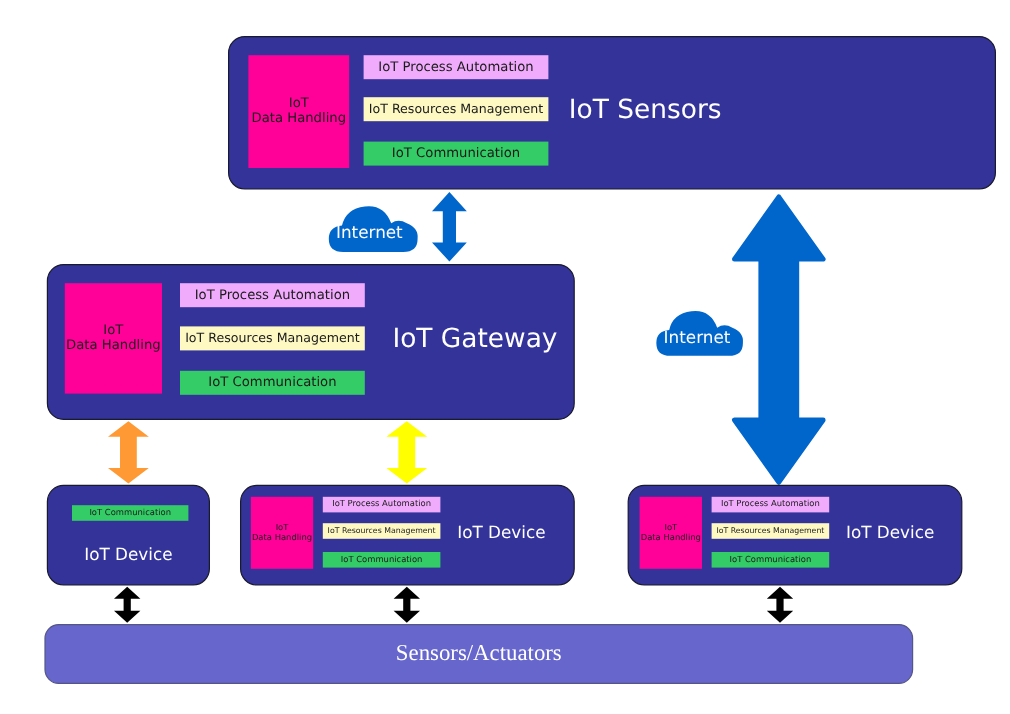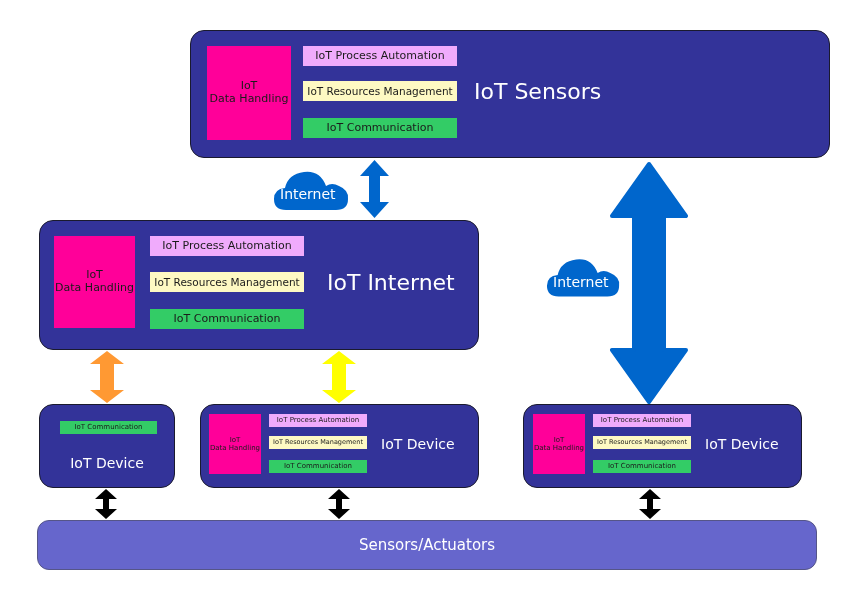--- a/index.html
+++ b/index.html
@@ -8,24 +8,24 @@
   .box { position: absolute; background: #333399; border: 1.5px solid #1a1a2e;
          border-radius: 14px; box-sizing: border-box; }
   .blk { position: absolute; box-sizing: border-box; display: flex;
          align-items: center; justify-content: center; text-align: center;
          color: #1b1b1b; line-height: 1.15; }
   .pink { background: #ff0099; }
   .yellow { background: #f0abfc; }
   .blue { background: #fef9c3; }
   .green { background: #33cc66; }
   .title { position: absolute; color: #ffffff; white-space: nowrap; }
-  .sensors { position: absolute; left: 37px; top: 520px; width: 780px; height: 50px;
+  .sensors { position: absolute; left: 37px; top: 520px; width: 724px; height: 50px;
              background: #6666cc; border: 1px solid #555588; border-radius: 12px;
              box-sizing: border-box; display: flex; align-items: center; justify-content: center;
-             color: #ffffff; font-size: 15px; }
+             color: #ffffff; font-size: 19px; font-family: Liberation Serif, serif; }
   svg.arrow, svg.cloud { position: absolute; overflow: visible; }
   .cloud-label { position: absolute; color: #ffffff; font-size: 14px; text-align: center; }
 </style>
 </head>
 <body>
 
 <div class="box" style="left:190px;top:30px;width:640px;height:128px;">
   <div class="blk pink" style="left:16px;top:15px;width:84px;height:94px;font-size:11px;white-space:pre-line;">IoT
 Data Handling</div>
   <div class="blk yellow" style="left:112px;top:15px;width:154px;height:20px;font-size:11px;">IoT Process Automation</div>
@@ -41,21 +41,21 @@
 <svg class="arrow" style="left:360px;top:160px;" width="29" height="58" viewBox="0 0 29 58">
   <path d="M14.5 0 L29 16 L20 16 L20 42 L29 42 L14.5 58 L0 42 L9 42 L9 16 L0 16 Z" fill="#0066cc"></path>
 </svg>
 
 <div class="box" style="left:39px;top:220px;width:440px;height:130px;">
   <div class="blk pink" style="left:14px;top:15px;width:81px;height:92px;font-size:11px;white-space:pre-line;">IoT
 Data Handling</div>
   <div class="blk yellow" style="left:110px;top:15px;width:154px;height:20px;font-size:11px;">IoT Process Automation</div>
   <div class="blk blue" style="left:110px;top:51px;width:154px;height:20px;font-size:10.5px;">IoT Resources Management</div>
   <div class="blk green" style="left:110px;top:88px;width:154px;height:20px;font-size:11px;">IoT Communication</div>
-  <div class="title" style="left:287px;top:49px;font-size:22px;">IoT Internet</div>
+  <div class="title" style="left:287px;top:49px;font-size:22px;">IoT Gateway</div>
 </div>
 
 <svg class="cloud" style="left:545px;top:253px;" width="78" height="46" viewBox="0 0 80 46">
   <path d="M14 44 Q2 44 2 33 Q2 23 13 22 Q16 8 32 6 Q48 4 54 20 Q60 16 67 20 Q77 24 76 33 Q76 44 64 44 Z" fill="#0066cc"></path>
 </svg>
 <div class="cloud-label" style="left:553px;top:274px;width:50px;">Internet</div>
 <svg class="arrow" style="left:612px;top:164px;" width="74" height="238" viewBox="0 0 74 238">
   <path d="M37 0 L74 52 L52 52 L52 186 L74 186 L37 238 L0 186 L22 186 L22 52 L0 52 Z" fill="#0066cc" stroke="#0066cc" stroke-linejoin="round" stroke-width="4"></path>
 </svg>
 

